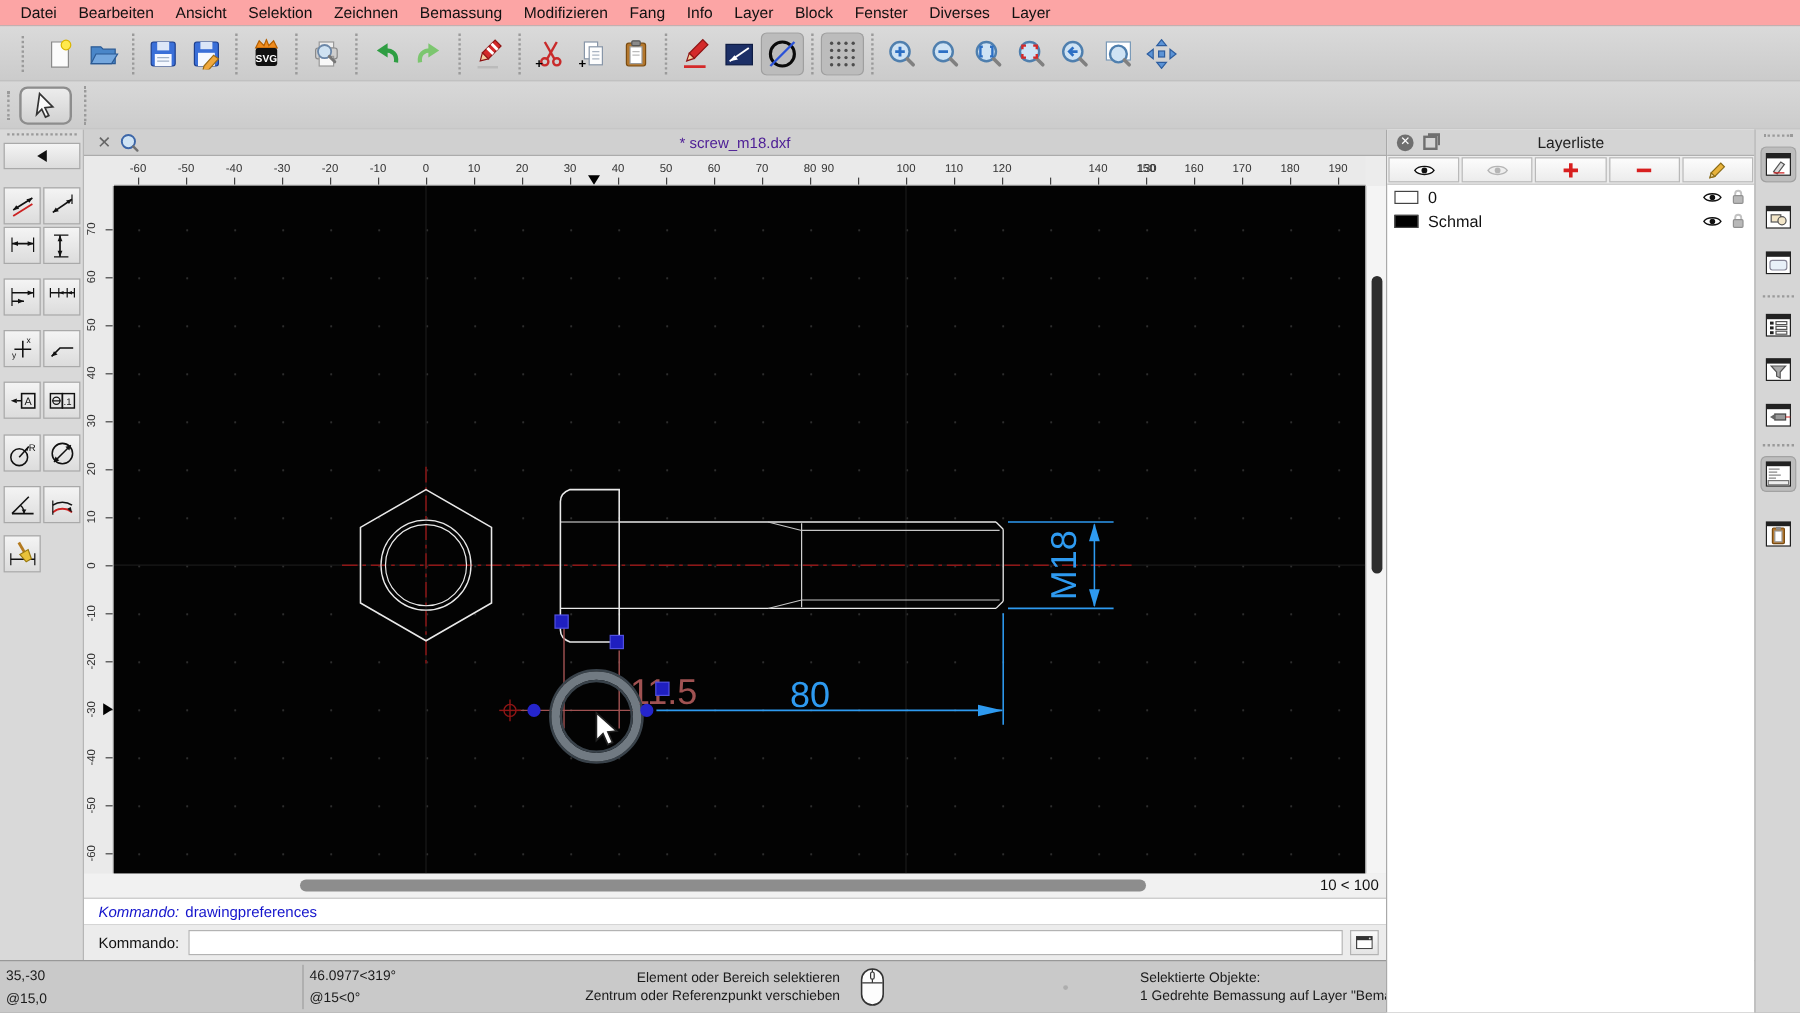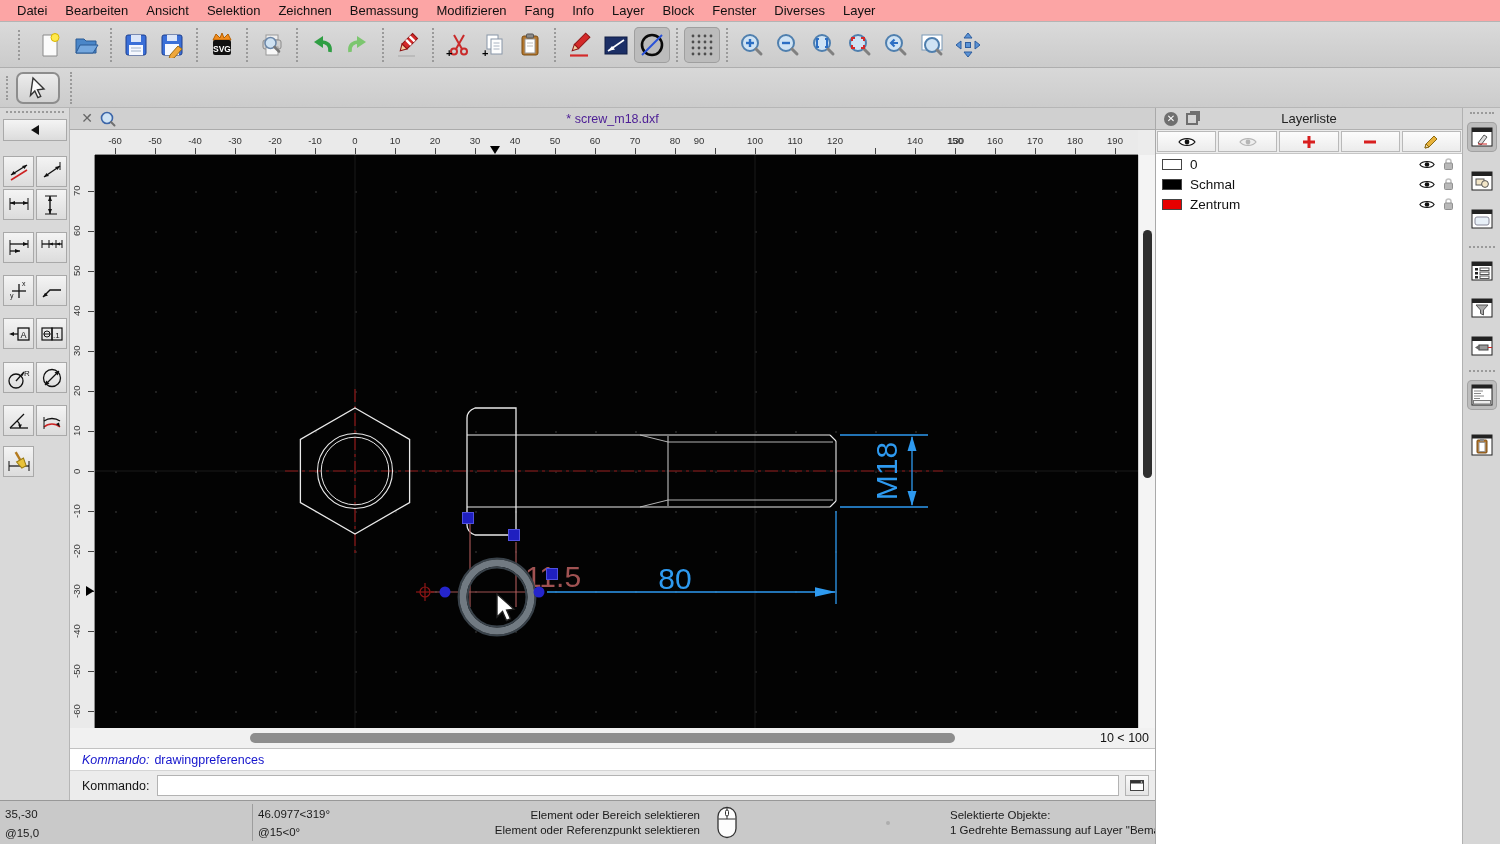--- a/index.html
+++ b/index.html
@@ -540,21 +540,21 @@
       <div class="hlab" style="left: 405px;">40</div>
       <div class="htick" style="left: 460px;"></div>
       <div class="hlab" style="left: 445px;">50</div>
       <div class="htick" style="left: 500px;"></div>
       <div class="hlab" style="left: 485px;">60</div>
       <div class="htick" style="left: 540px;"></div>
       <div class="hlab" style="left: 525px;">70</div>
       <div class="htick" style="left: 580px;"></div>
       <div class="hlab" style="left: 565px;">80</div>
       <div class="htick" style="left: 620px;"></div>
-      <div class="hlab" style="left: 589px;">90</div>
+      <div class="hlab" style="left: 570px; text-align: right;">90</div>
       <div class="htick" style="left: 660px;"></div>
       <div class="hlab" style="left: 645px;">100</div>
       <div class="htick" style="left: 700px;"></div>
       <div class="hlab" style="left: 685px;">110</div>
       <div class="htick" style="left: 740px;"></div>
       <div class="hlab" style="left: 725px;">120</div>
       <div class="htick" style="left: 780px;"></div>
       <div class="hlab" style="left: 802px; margin-left: 44px;">130</div>
       <div class="htick" style="left: 820px;"></div>
       <div class="hlab" style="left: 805px;">140</div>
@@ -721,21 +721,21 @@
   </div>
 
   <div class="statusbar">
     <div class="abs">35,-30</div>
     <div class="rel">@15,0</div>
     <div class="stsep"></div>
     <div class="pabs">46.0977&lt;319°</div>
     <div class="prel">@15&lt;0°</div>
     <div class="hints">
       <div>Element oder Bereich selektieren</div>
-      <div>Element oder Referenzpunkt selektieren</div>
+      <div>Zentrum oder Referenzpunkt verschieben</div>
     </div>
     <div class="mouseicon">
       <svg width="22" height="33" viewBox="0 0 22 33">
           <rect x="2" y="1.5" width="18" height="30" rx="9" fill="#fdfdfd" stroke="#333" stroke-width="1.3"></rect>
           <line x1="11" y1="1.5" x2="11" y2="13" stroke="#333"></line>
           <line x1="2.5" y1="13" x2="19.5" y2="13" stroke="#333"></line>
           <rect x="9.5" y="4" width="3" height="6" rx="1.5" fill="#fff" stroke="#333"></rect>
         </svg>
     </div>
     <div class="knurl" style="left:886px"></div>
@@ -804,34 +804,20 @@
             <svg width="16" height="11" viewBox="0 0 18 12">
               <path d="M1 6c3-4.5 13-4.5 16 0-3 4.5-13 4.5-16 0z" fill="none" stroke="#111" stroke-width="1.3"></path>
               <circle cx="9" cy="6" r="2.6" fill="#111"></circle>
             </svg>
             <svg width="11" height="14" viewBox="0 0 11 14">
               <path d="M3 6V4.5a2.5 2.5 0 0 1 5 0V6" fill="none" stroke="#c2c2c2" stroke-width="1.6"></path>
               <rect x="1.5" y="6" width="8" height="6.5" rx="1" fill="#b8b8b8" stroke="#909090"></rect>
             </svg>
           </span>
         </div>
-        <div class="layer-row">
-          <span class="lswatch" style="background: rgb(230, 0, 0);"></span>
-          <span>Zentrum</span>
-          <span class="row-icons">
-            <svg width="16" height="11" viewBox="0 0 18 12">
-              <path d="M1 6c3-4.5 13-4.5 16 0-3 4.5-13 4.5-16 0z" fill="none" stroke="#111" stroke-width="1.3"></path>
-              <circle cx="9" cy="6" r="2.6" fill="#111"></circle>
-            </svg>
-            <svg width="11" height="14" viewBox="0 0 11 14">
-              <path d="M3 6V4.5a2.5 2.5 0 0 1 5 0V6" fill="none" stroke="#c2c2c2" stroke-width="1.6"></path>
-              <rect x="1.5" y="6" width="8" height="6.5" rx="1" fill="#b8b8b8" stroke="#909090"></rect>
-            </svg>
-          </span>
-        </div>
       </div>
   </div>
 
   <div class="dockstrip">
     <div class="dock-handle"></div>
     <div class="dbtn active" style="top:14px">
         <svg width="22" height="20" viewBox="0 0 22 20">
           <rect x="1" y="1" width="20" height="18" fill="#fff" stroke="#222"></rect>
           <rect x="1" y="1" width="20" height="4" fill="#222"></rect>
           <path d="M7 16l6-8 3 2-6 8z" fill="#ddd" stroke="#555"></path>

